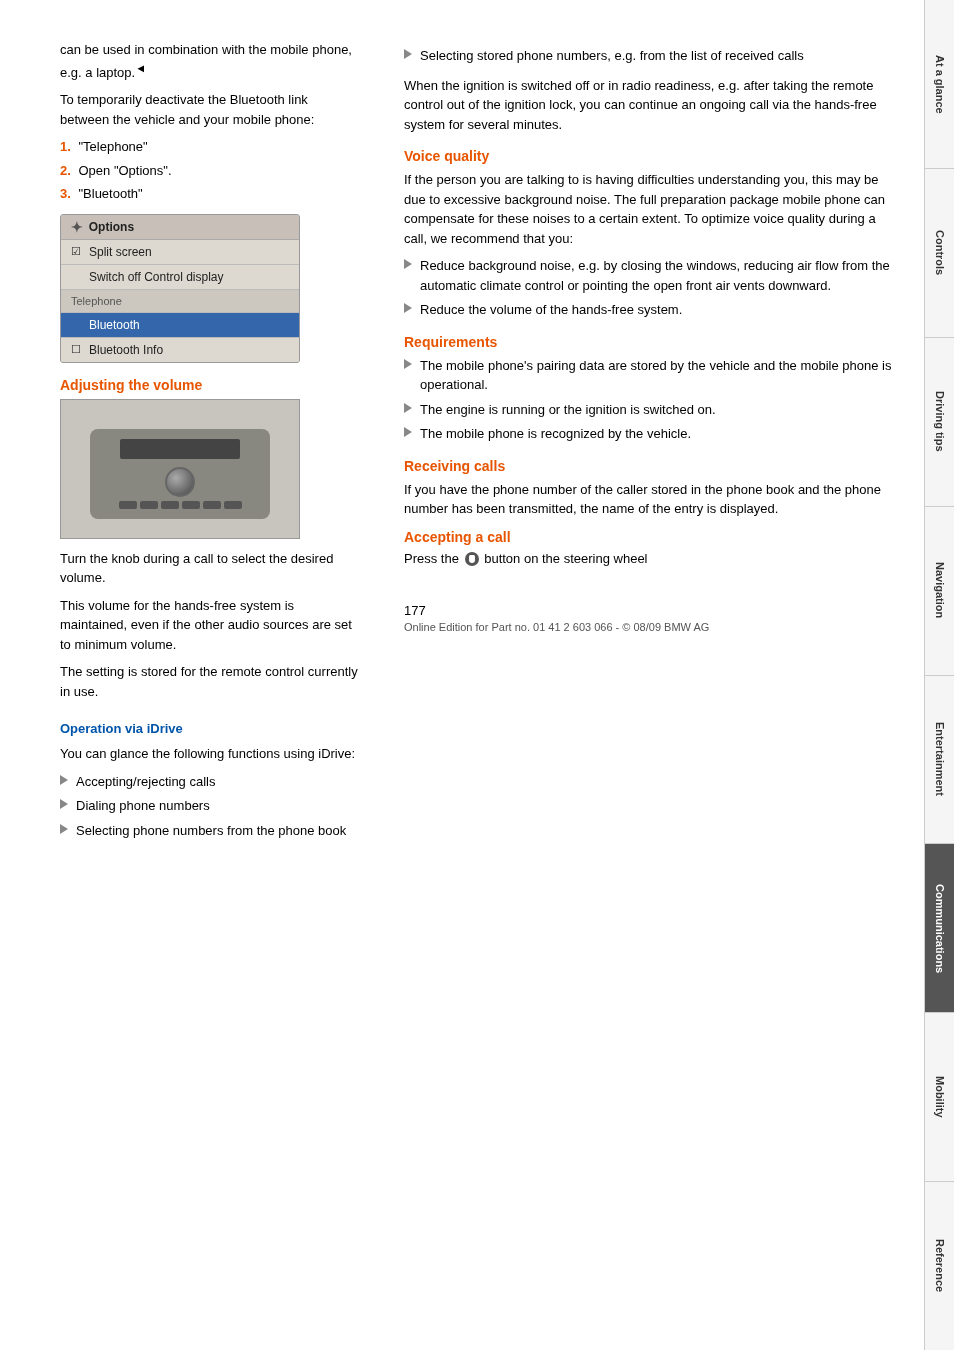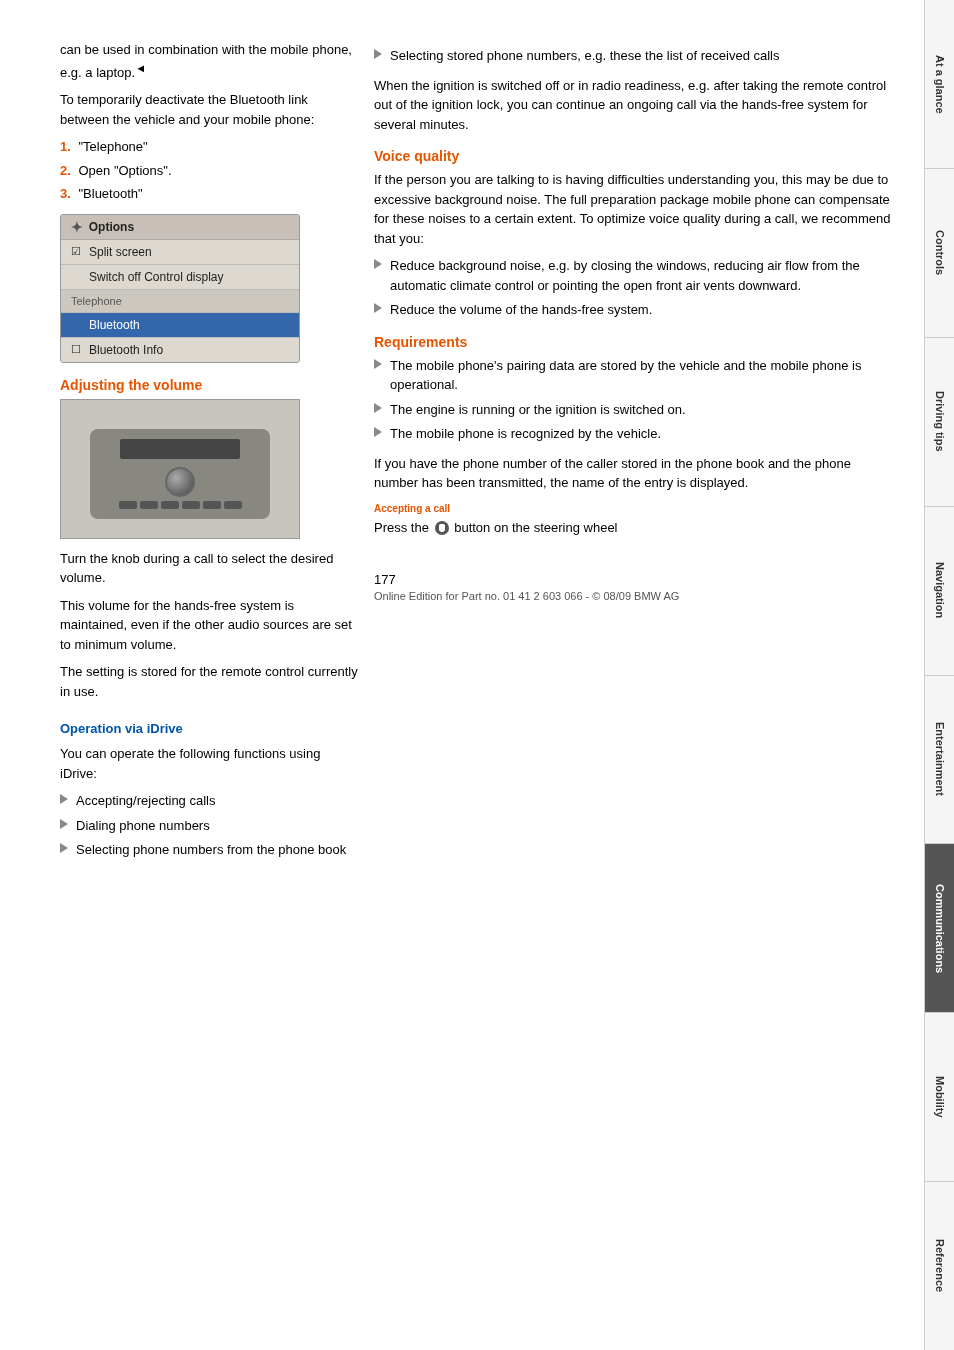--- a/index.html
+++ b/index.html
@@ -17,21 +17,21 @@
     .page-wrapper {
       display: flex;
       width: 954px;
       min-height: 1350px;
     }
 
     .main-content {
       flex: 1;
       padding: 40px 30px 40px 60px;
       display: flex;
-      gap: 14px;
+      gap: 44px;
     }
 
     .left-column {
       width: 300px;
       flex-shrink: 0;
     }
 
     .right-column {
       flex: 1;
     }
@@ -108,21 +108,21 @@
 
     .section-heading {
       font-size: 14px;
       font-weight: bold;
       color: #e85500;
       margin-bottom: 6px;
       margin-top: 14px;
     }
 
     .sub-heading {
-      font-size: 10px;
+      font-size: 14px;
       font-weight: bold;
       color: #e85500;
       margin-bottom: 4px;
       margin-top: 10px;
     }
 
     .section-title-blue {
       font-size: 13px;
       font-weight: bold;
       color: #0055aa;
@@ -372,21 +372,21 @@
             </div>
           </div>
         </div>
       </div>
 
       <p>Turn the knob during a call to select the desired volume.</p>
       <p>This volume for the hands-free system is maintained, even if the other audio sources are set to minimum volume.</p>
       <p>The setting is stored for the remote control currently in use.</p>
 
       <div class="section-title-blue">Operation via iDrive</div>
-      <p>You can operate the following functions using iDrive:</p>
+      <p>You can glance the following functions using iDrive:</p>
 
       <ul class="bullet-list">
         <li>
           <span class="triangle-bullet"></span>
           <span>Accepting/rejecting calls</span>
         </li>
         <li>
           <span class="triangle-bullet"></span>
           <span>Dialing phone numbers</span>
         </li>
@@ -395,21 +395,21 @@
           <span>Selecting phone numbers from the phone book</span>
         </li>
       </ul>
     </div>
 
     <div class="right-column">
 
       <ul class="bullet-list">
         <li>
           <span class="triangle-bullet"></span>
-          <span>Selecting stored phone numbers, e.g. these the list of received calls</span>
+          <span>Selecting stored phone numbers, e.g. from the list of received calls</span>
         </li>
       </ul>
 
       <p>When the ignition is switched off or in radio readiness, e.g. after taking the remote control out of the ignition lock, you can continue an ongoing call via the hands-free system for several minutes.</p>
 
       <div class="section-heading">Voice quality</div>
       <p>If the person you are talking to is having difficulties understanding you, this may be due to excessive background noise. The full preparation package mobile phone can compensate for these noises to a certain extent. To optimize voice quality during a call, we recommend that you:</p>
 
       <ul class="bullet-list">
         <li>
@@ -432,20 +432,21 @@
         <li>
           <span class="triangle-bullet"></span>
           <span>The engine is running or the ignition is switched on.</span>
         </li>
         <li>
           <span class="triangle-bullet"></span>
           <span>The mobile phone is recognized by the vehicle.</span>
         </li>
       </ul>
 
+      <div class="section-heading">Receiving calls</div>
       <p>If you have the phone number of the caller stored in the phone book and the phone number has been transmitted, the name of the entry is displayed.</p>
 
       <div class="sub-heading">Accepting a call</div>
       <p>
         <span>Press the</span>
         <span class="small-icon" title="phone button"></span>
         <span>button on the steering wheel</span>
       </p>
 
       <div class="page-footer">

